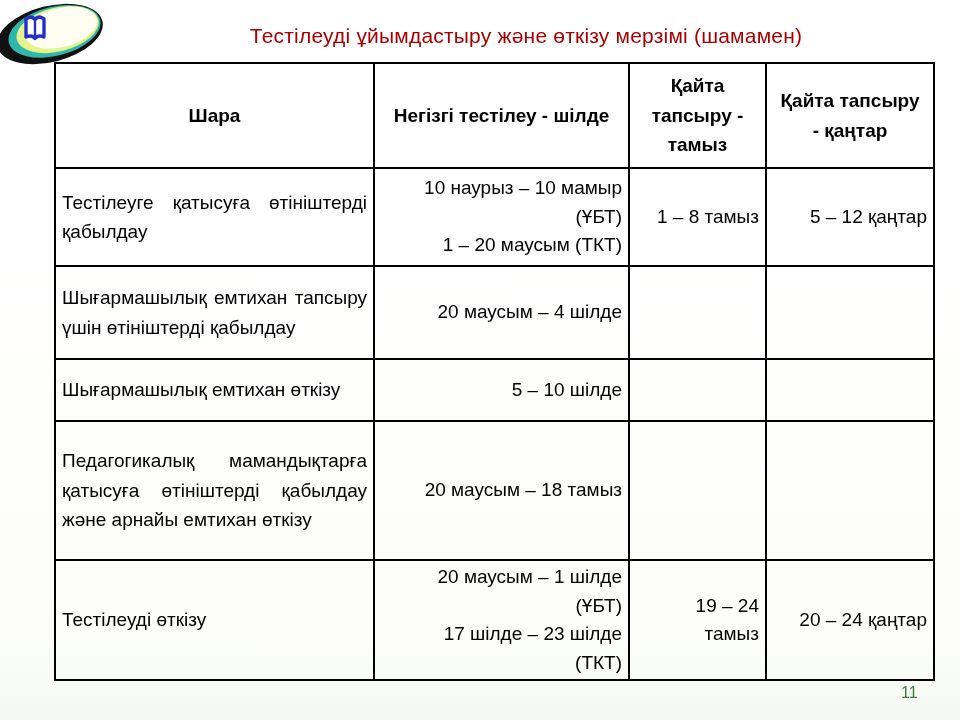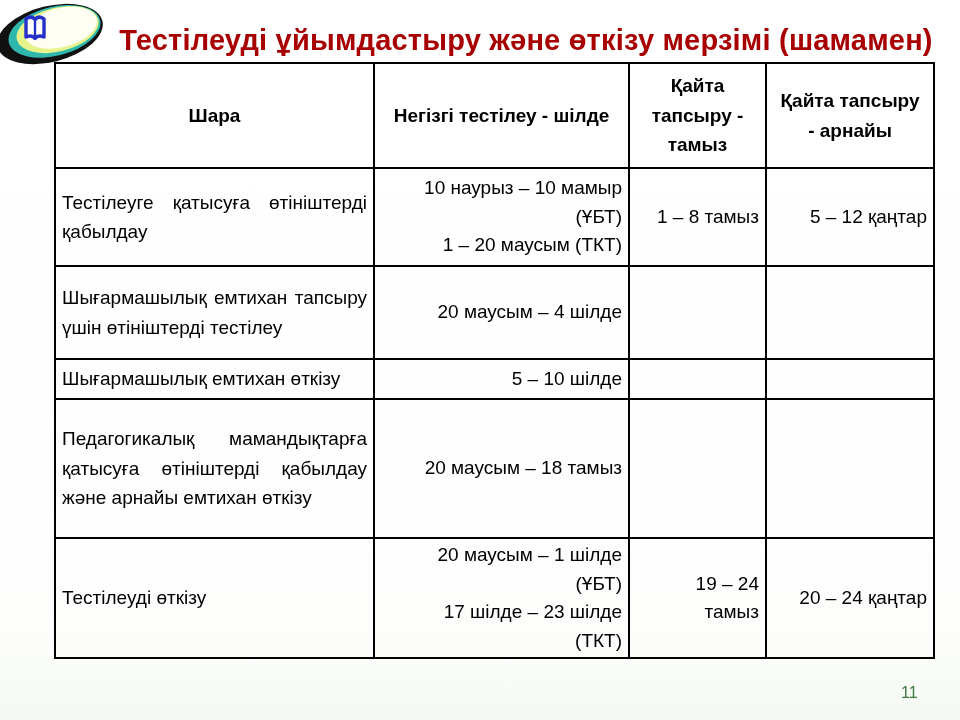--- a/index.html
+++ b/index.html
@@ -23,22 +23,22 @@
     top: 1px;
     width: 116px;
     height: 66px;
   }
   .page-title {
     position: absolute;
     left: 96px;
     right: 4px;
     top: 24px;
     text-align: center;
-    font-size: 29px;
-    font-weight: bold;
+    font-size: 21px;
+    font-weight: normal;
     color: #a80000;
     letter-spacing: 0.2px;
     white-space: nowrap;
   }
   table.schedule {
     position: absolute;
     left: 54px;
     top: 62px;
     width: 879px;
     border-collapse: collapse;
@@ -126,49 +126,49 @@
       <th>
         <span class="cell-line">Негізгі тестілеу - шілде</span>
       </th>
       <th>
         <span class="cell-line">Қайта</span>
         <span class="cell-line">тапсыру -</span>
         <span class="cell-line">тамыз</span>
       </th>
       <th>
         <span class="cell-line">Қайта тапсыру</span>
-        <span class="cell-line">- арнайы</span>
+        <span class="cell-line">- қаңтар</span>
       </th>
     </tr>
 
     <tr style="height:98px">
       <td class="measure-cell">Тестілеуге қатысуға өтініштерді қабылдау</td>
       <td class="date-cell">
         <span class="cell-line">10 наурыз – 10 мамыр</span>
         <span class="cell-line">(ҰБТ)</span>
         <span class="cell-line">1 – 20 маусым (ТКТ)</span>
       </td>
       <td class="date-cell">
         <span class="cell-line">1 – 8 тамыз</span>
       </td>
       <td class="date-cell">
         <span class="cell-line">5 – 12 қаңтар</span>
       </td>
     </tr>
 
     <tr style="height:93px">
-      <td class="measure-cell">Шығармашылық емтихан тапсыру үшін өтініштерді тестілеу</td>
+      <td class="measure-cell">Шығармашылық емтихан тапсыру үшін өтініштерді қабылдау</td>
       <td class="date-cell">
         <span class="cell-line">20 маусым – 4 шілде</span>
       </td>
       <td class="date-cell"></td>
       <td class="date-cell"></td>
     </tr>
 
-    <tr style="height:40px">
+    <tr style="height:62px">
       <td class="measure-cell">Шығармашылық емтихан өткізу</td>
       <td class="date-cell">
         <span class="cell-line">5 – 10 шілде</span>
       </td>
       <td class="date-cell"></td>
       <td class="date-cell"></td>
     </tr>
 
     <tr style="height:139px">
       <td class="measure-cell">Педагогикалық мамандықтарға қатысуға өтініштерді қабылдау және арнайы емтихан өткізу</td>

